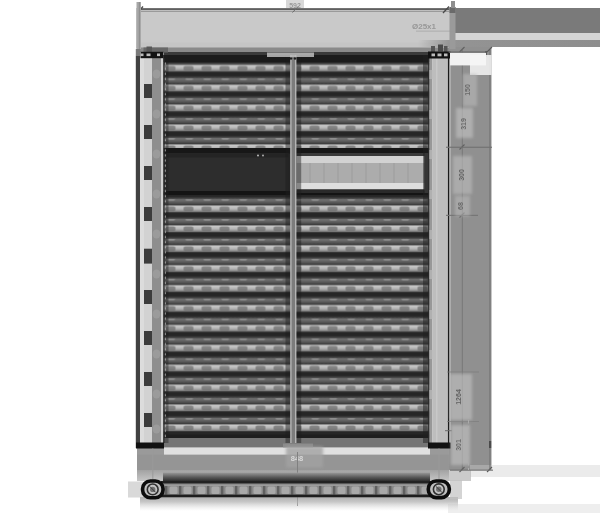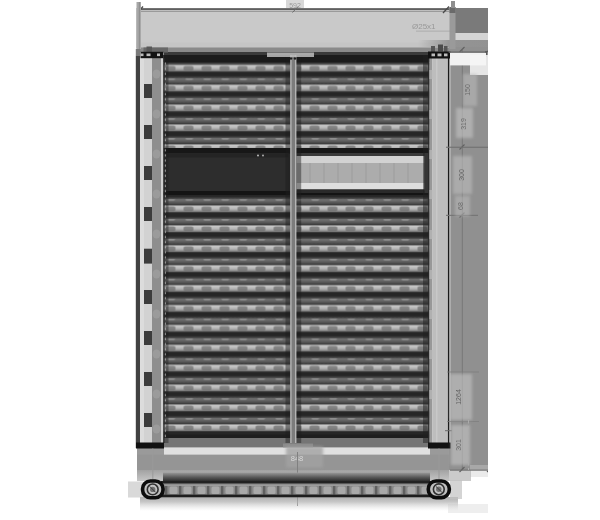--- a/index.html
+++ b/index.html
@@ -1,16 +1,16 @@
 <!DOCTYPE html>
 <html><head>
 <meta charset="utf-8">
 <style>
 html,body{margin:0;padding:0;background:#ffffff;font-family:"Liberation Sans",sans-serif;}
-#page{position:relative;width:488px;height:520px;background:#a16207;overflow:hidden;}
+#page{position:relative;width:600px;height:520px;background:#a16207;overflow:hidden;font-weight:bold;}
 svg{display:block;}
 </style>
 </head>
 <body>
 <div id="page">
 <svg width="600" height="520" viewBox="0 0 600 520" xmlns="http://www.w3.org/2000/svg">
 <defs>
   <linearGradient id="bandL" x1="0" y1="0" x2="1" y2="0">
     <stop offset="0" stop-color="#8e8e8e" stop-opacity="0"></stop>
     <stop offset="0.19" stop-color="#8e8e8e" stop-opacity="0.95"></stop>

